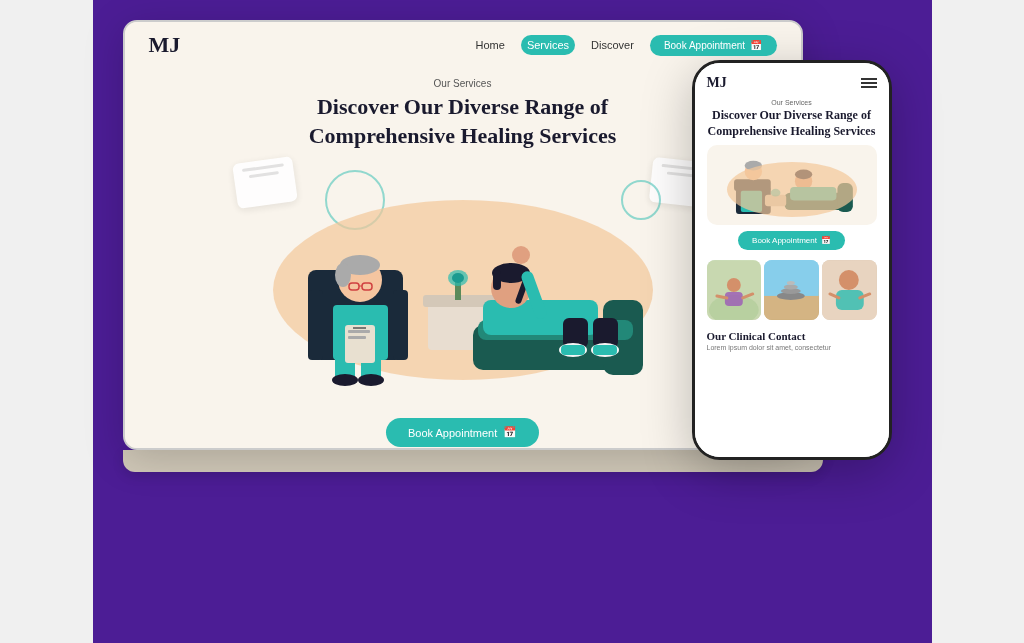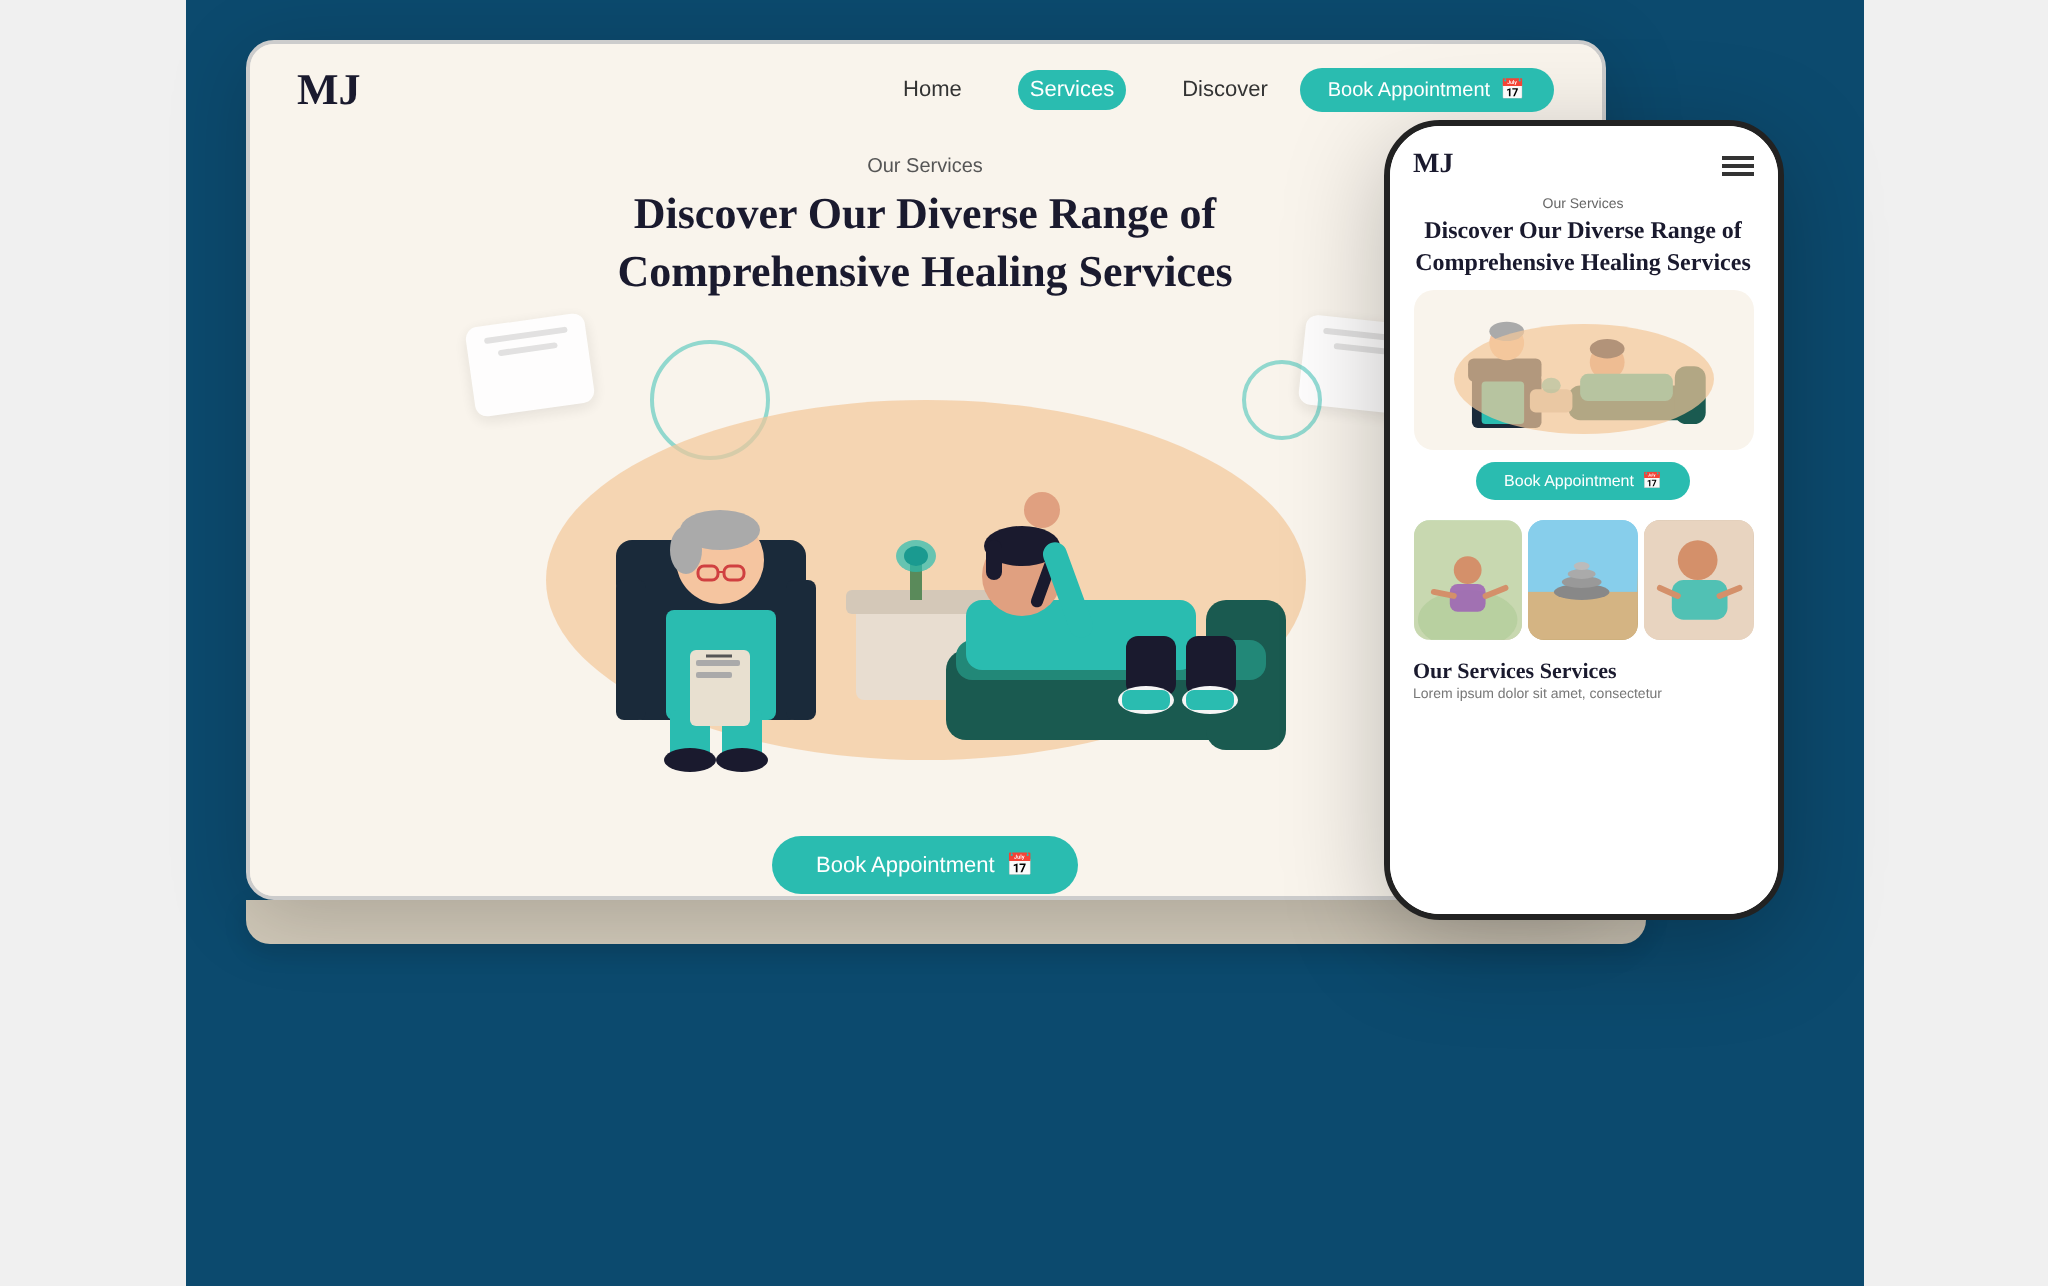--- a/index.html
+++ b/index.html
@@ -11,21 +11,21 @@
       align-items: center;
       justify-content: center;
       font-family: 'Georgia', serif;
       overflow: hidden;
     }
 
     .scene {
       position: relative;
       width: 839px;
       height: 643px;
-      background: #0c4a6e;
+      background: #4c1d95;
       display: flex;
       align-items: center;
       justify-content: center;
     }
 
     
     .laptop {
       position: absolute;
       left: 30px;
       top: 20px;
@@ -83,21 +83,20 @@
       display: flex;
       align-items: center;
       gap: 16px;
     }
 
     .nav-link {
       font-size: 11px;
       color: #333;
       font-family: sans-serif;
       cursor: pointer;
-      margin-left: 12px;
     }
 
     .nav-link.active {
       background: #2abcb0;
       color: white;
       padding: 4px 6px;
       border-radius: 20px;
     }
 
     .nav-btn {
@@ -582,21 +581,21 @@
               <rect width="55" height="60" fill="#e8d4c0"></rect>
               <circle cx="27" cy="20" r="10" fill="#d4906a"></circle>
               <rect x="14" y="30" width="28" height="20" rx="6" fill="#2abcb0" opacity="0.8"></rect>
               <line x1="8" y1="34" x2="17" y2="38" stroke="#d4906a" stroke-width="3" stroke-linecap="round"></line>
               <line x1="38" y1="38" x2="48" y2="34" stroke="#d4906a" stroke-width="3" stroke-linecap="round"></line>
             </svg>
           </div>
         </div>
 
         <div class="phone-text-section">
-          <div class="phone-section-title">Our Services Services</div>
+          <div class="phone-section-title">Our Clinical Contact</div>
           <div class="phone-section-desc">Lorem ipsum dolor sit amet, consectetur</div>
         </div>
 
       </div>
     </div>
   </div>
 
 </div>
 
 </body></html>

